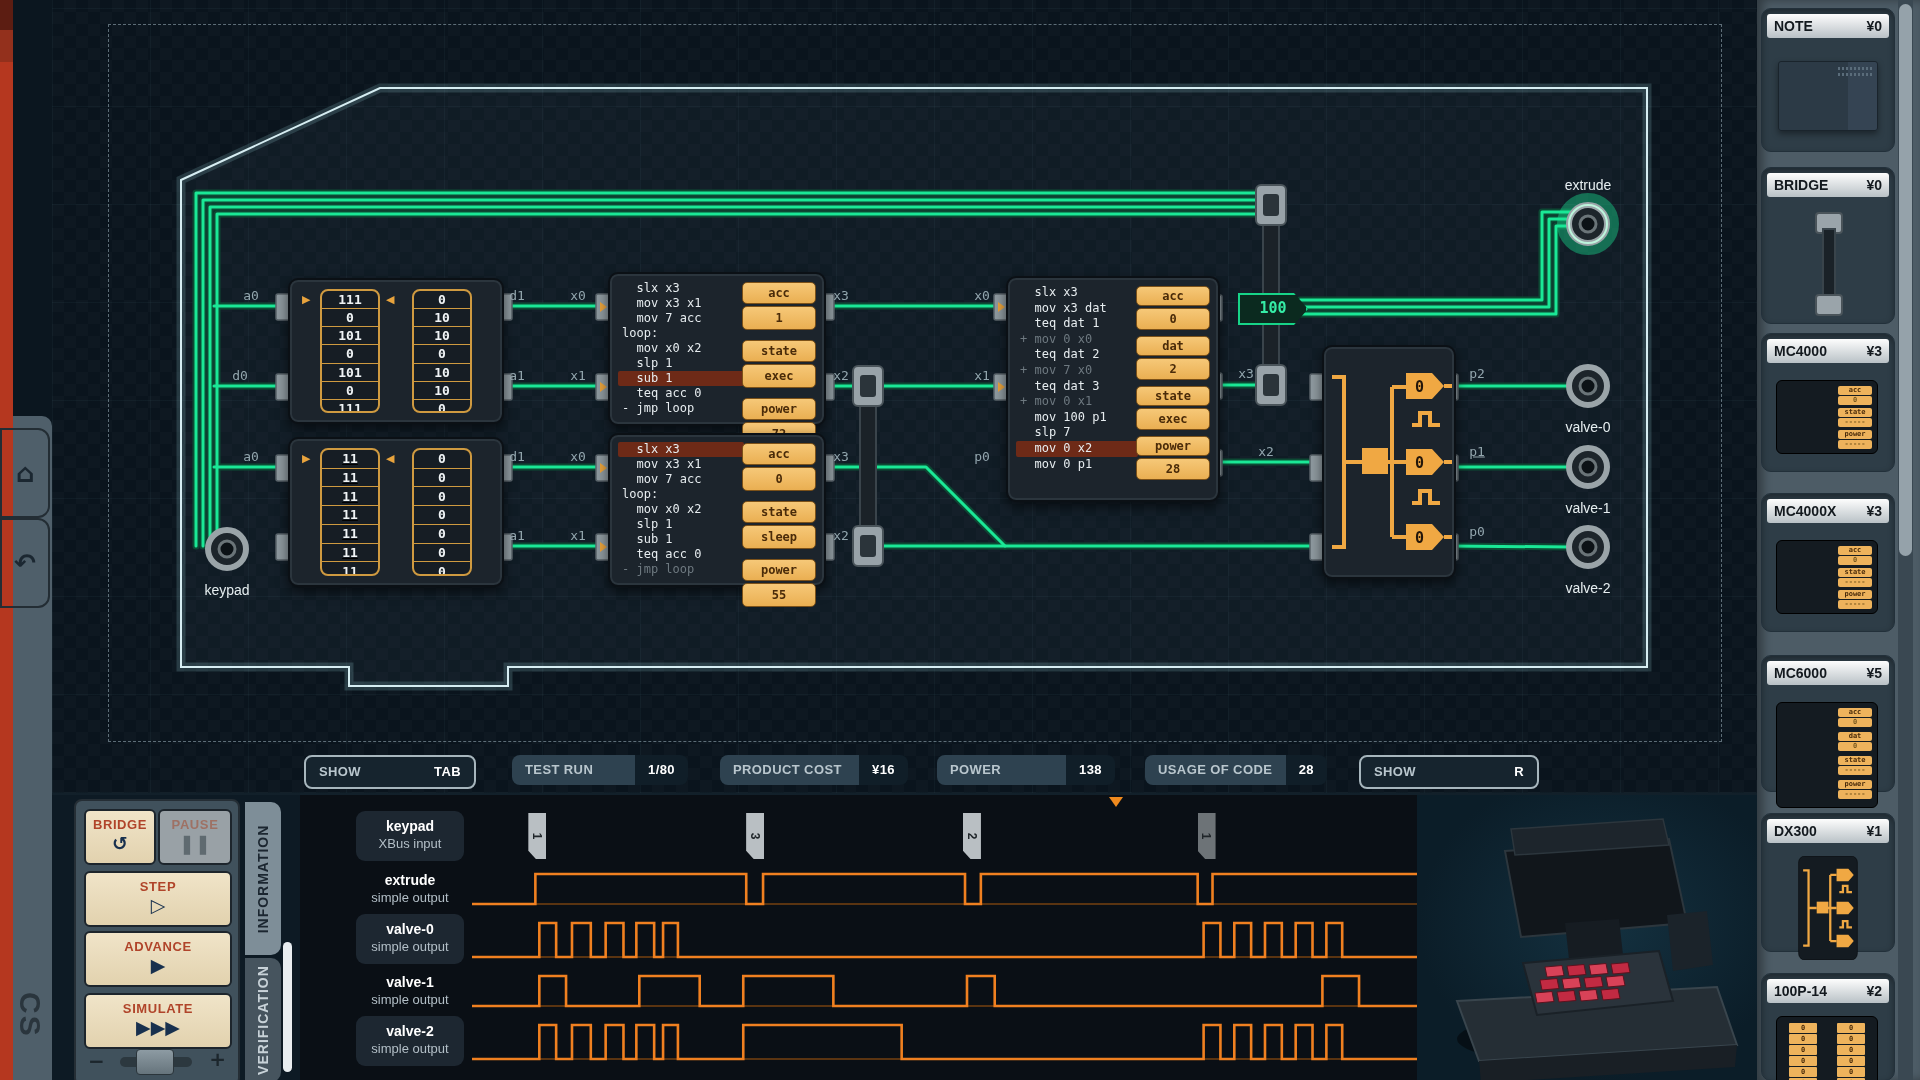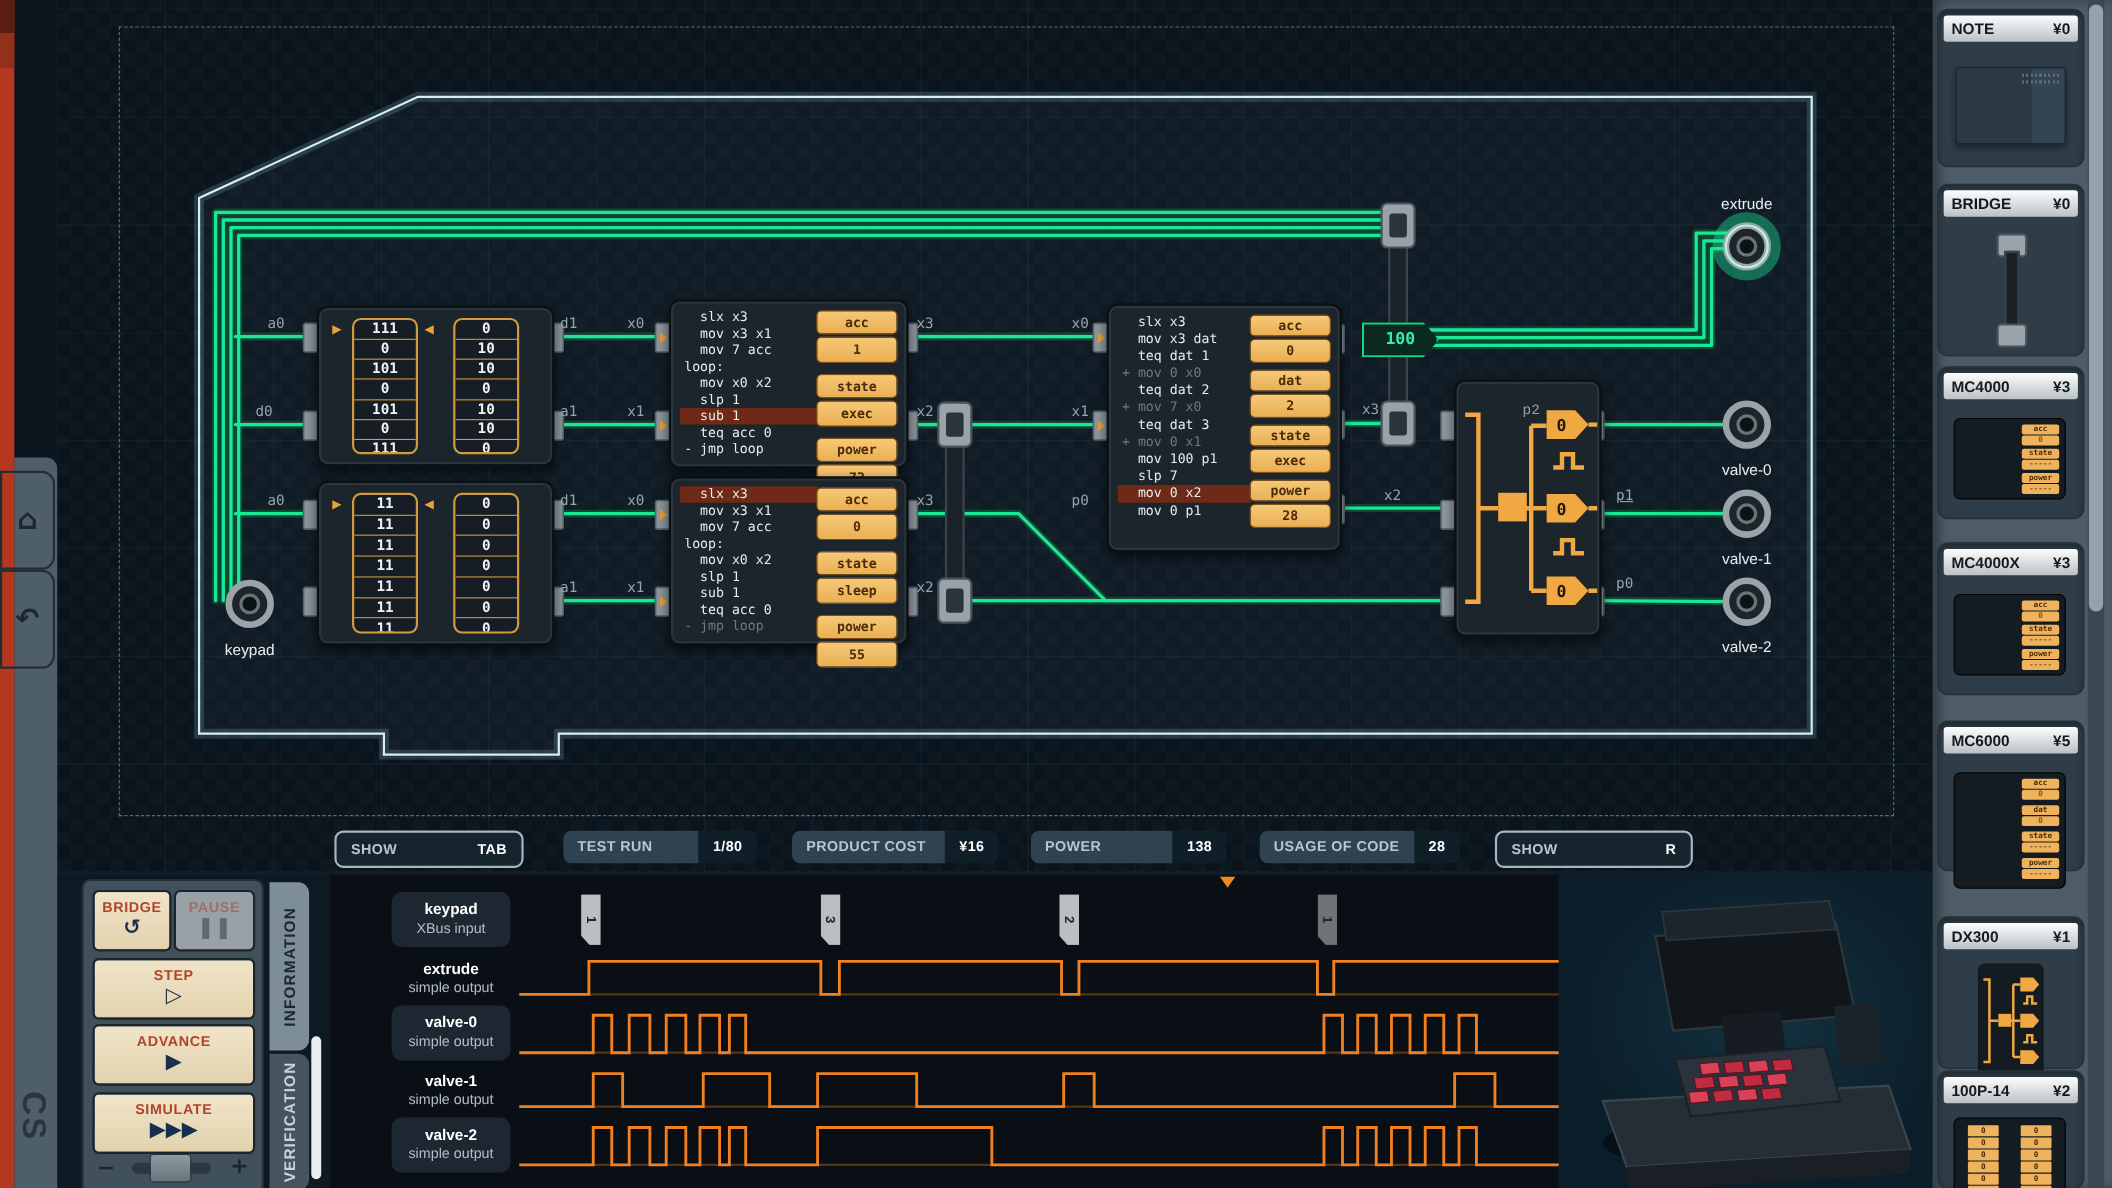--- a/index.html
+++ b/index.html
@@ -264,21 +264,21 @@
             <div style="height: 17.1429px;">10</div>
             <div style="height: 17.1429px;">0</div>
             <div style="height: 17.1429px;">10</div>
             <div style="height: 17.1429px;">10</div>
             <div style="height: 17.1429px;">0</div>
           </div>
         </div>
         <div class="ram" style="left: 236px; top: 437px; width: 212px; height: 146px;">
           <div class="arr" style="left: 12px;">▶</div>
           <div class="arr" style="left: 96px;">◀</div>
-          <div class="ramcol" style="left: 30px;">
+          <div class="ramcol" style="left: 30px; text-decoration: underline;">
             <div style="height: 17.7143px;">11</div>
             <div style="height: 17.7143px;">11</div>
             <div style="height: 17.7143px;">11</div>
             <div style="height: 17.7143px;">11</div>
             <div style="height: 17.7143px;">11</div>
             <div style="height: 17.7143px;">11</div>
             <div style="height: 17.7143px;">11</div>
           </div>
           <div class="ramcol" style="left: 122px;">
             <div style="height: 17.7143px;">0</div>
@@ -382,21 +382,21 @@
         <div class="pin-label" style="left: 526px; top: 535px;">x1</div>
         <div class="pin-label" style="left: 789px; top: 295px;">x3</div>
         <div class="pin-label" style="left: 930px; top: 295px;">x0</div>
         <div class="pin-label" style="left: 789px; top: 375px;">x2</div>
         <div class="pin-label" style="left: 930px; top: 375px;">x1</div>
         <div class="pin-label" style="left: 789px; top: 456px;">x3</div>
         <div class="pin-label" style="left: 930px; top: 456px;">p0</div>
         <div class="pin-label" style="left: 789px; top: 535px;">x2</div>
         <div class="pin-label" style="left: 1194px; top: 373px;">x3</div>
         <div class="pin-label" style="left: 1214px; top: 451px;">x2</div>
-        <div class="pin-label" style="left: 1340px; top: 373px; font-family: Liberation Mono, monospace;">p2</div>
+        <div class="pin-label" style="left: 1425px; top: 373px;">p2</div>
         <div class="pin-label" style="left: 1425px; top: 451px; text-decoration: underline;">p1</div>
         <div class="pin-label" style="left: 1425px; top: 531px;">p0</div>
         <div class="io-label" style="left: 175px; top: 590px;">keypad</div>
         <div class="io-label" style="left: 1536px; top: 185px;">extrude</div>
         <div class="io-label" style="left: 1536px; top: 427px;">valve-0</div>
         <div class="io-label" style="left: 1536px; top: 508px;">valve-1</div>
         <div class="io-label" style="left: 1536px; top: 588px;">valve-2</div>
         <div id="value-tag" style="left: 1186px; top: 293px;">100</div>
       </div>
     <div id="toolbar">
@@ -624,21 +624,21 @@
               <div class="mini-reg" style="right: 5px; top: 15px; width: 34px; height: 9px; color: rgb(122, 90, 32);">0</div>
               <div class="mini-reg" style="right: 5px; top: 29px; width: 34px; height: 9px;">dat</div>
               <div class="mini-reg" style="right: 5px; top: 39px; width: 34px; height: 9px; color: rgb(122, 90, 32);">0</div>
               <div class="mini-reg" style="right: 5px; top: 53px; width: 34px; height: 9px;">state</div>
               <div class="mini-reg" style="right: 5px; top: 63px; width: 34px; height: 9px; color: rgb(122, 90, 32);">-----</div>
               <div class="mini-reg" style="right: 5px; top: 77px; width: 34px; height: 9px;">power</div>
               <div class="mini-reg" style="right: 5px; top: 87px; width: 34px; height: 9px; color: rgb(122, 90, 32);">-----</div>
             </div>
           </div>
         </div>
-        <div class="part-card" style="top: 833px; height: 137px;">
+        <div class="part-card" style="top: 813px; height: 137px;">
           <div class="part-label">
             <div class="nm">DX300</div>
             <div class="pr">¥1</div>
           </div>
           <div class="part-art">
             <svg width="96" height="104" viewBox="0 0 130 230" style="position:absolute;left:18px;top:8px;">
      <rect x="0" y="0" width="130" height="230" rx="14" fill="#141b21" stroke="#000"></rect>
      <g stroke="#f0a843" stroke-width="5" fill="none">
        <path d="M10 32 H22 V198 H10 M22 115 H40 M58 115 H70 M70 42 V188 M70 42 H84 M70 115 H84 M70 188 H84"></path>
        <path d="M90 80 h8 v-14 h10 v14 h10 M90 158 h8 v-14 h10 v14 h10"></path>

